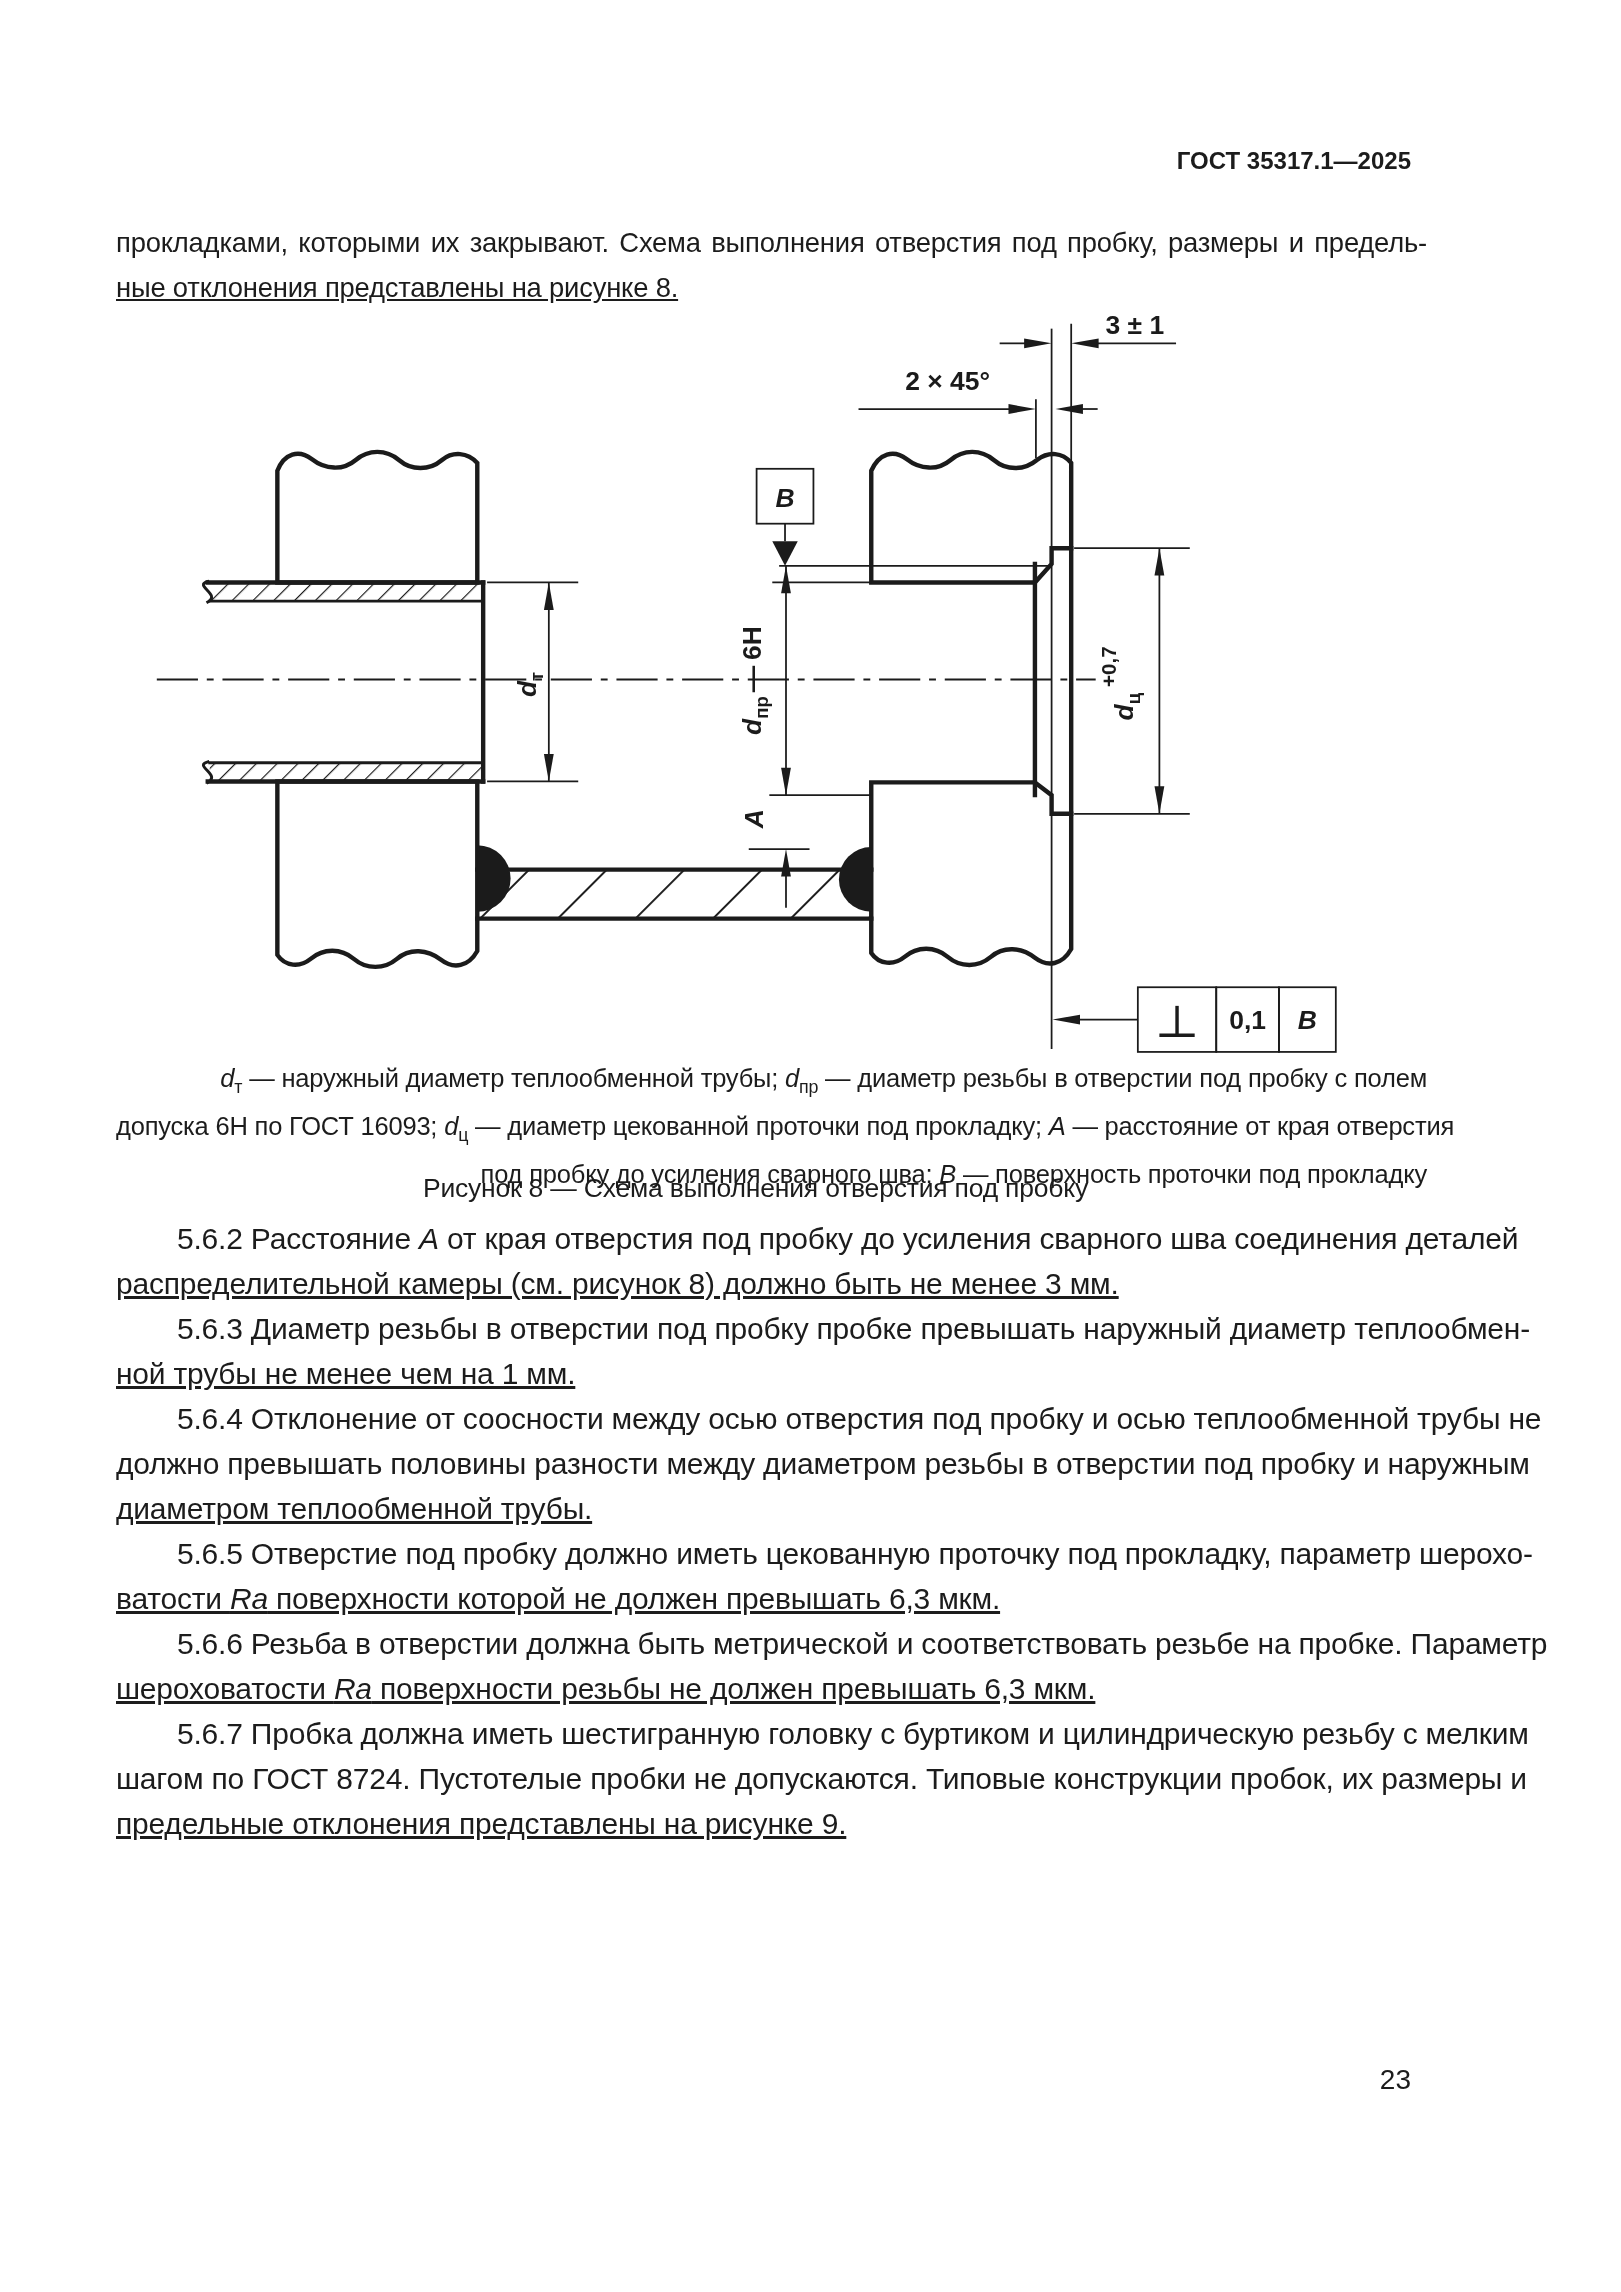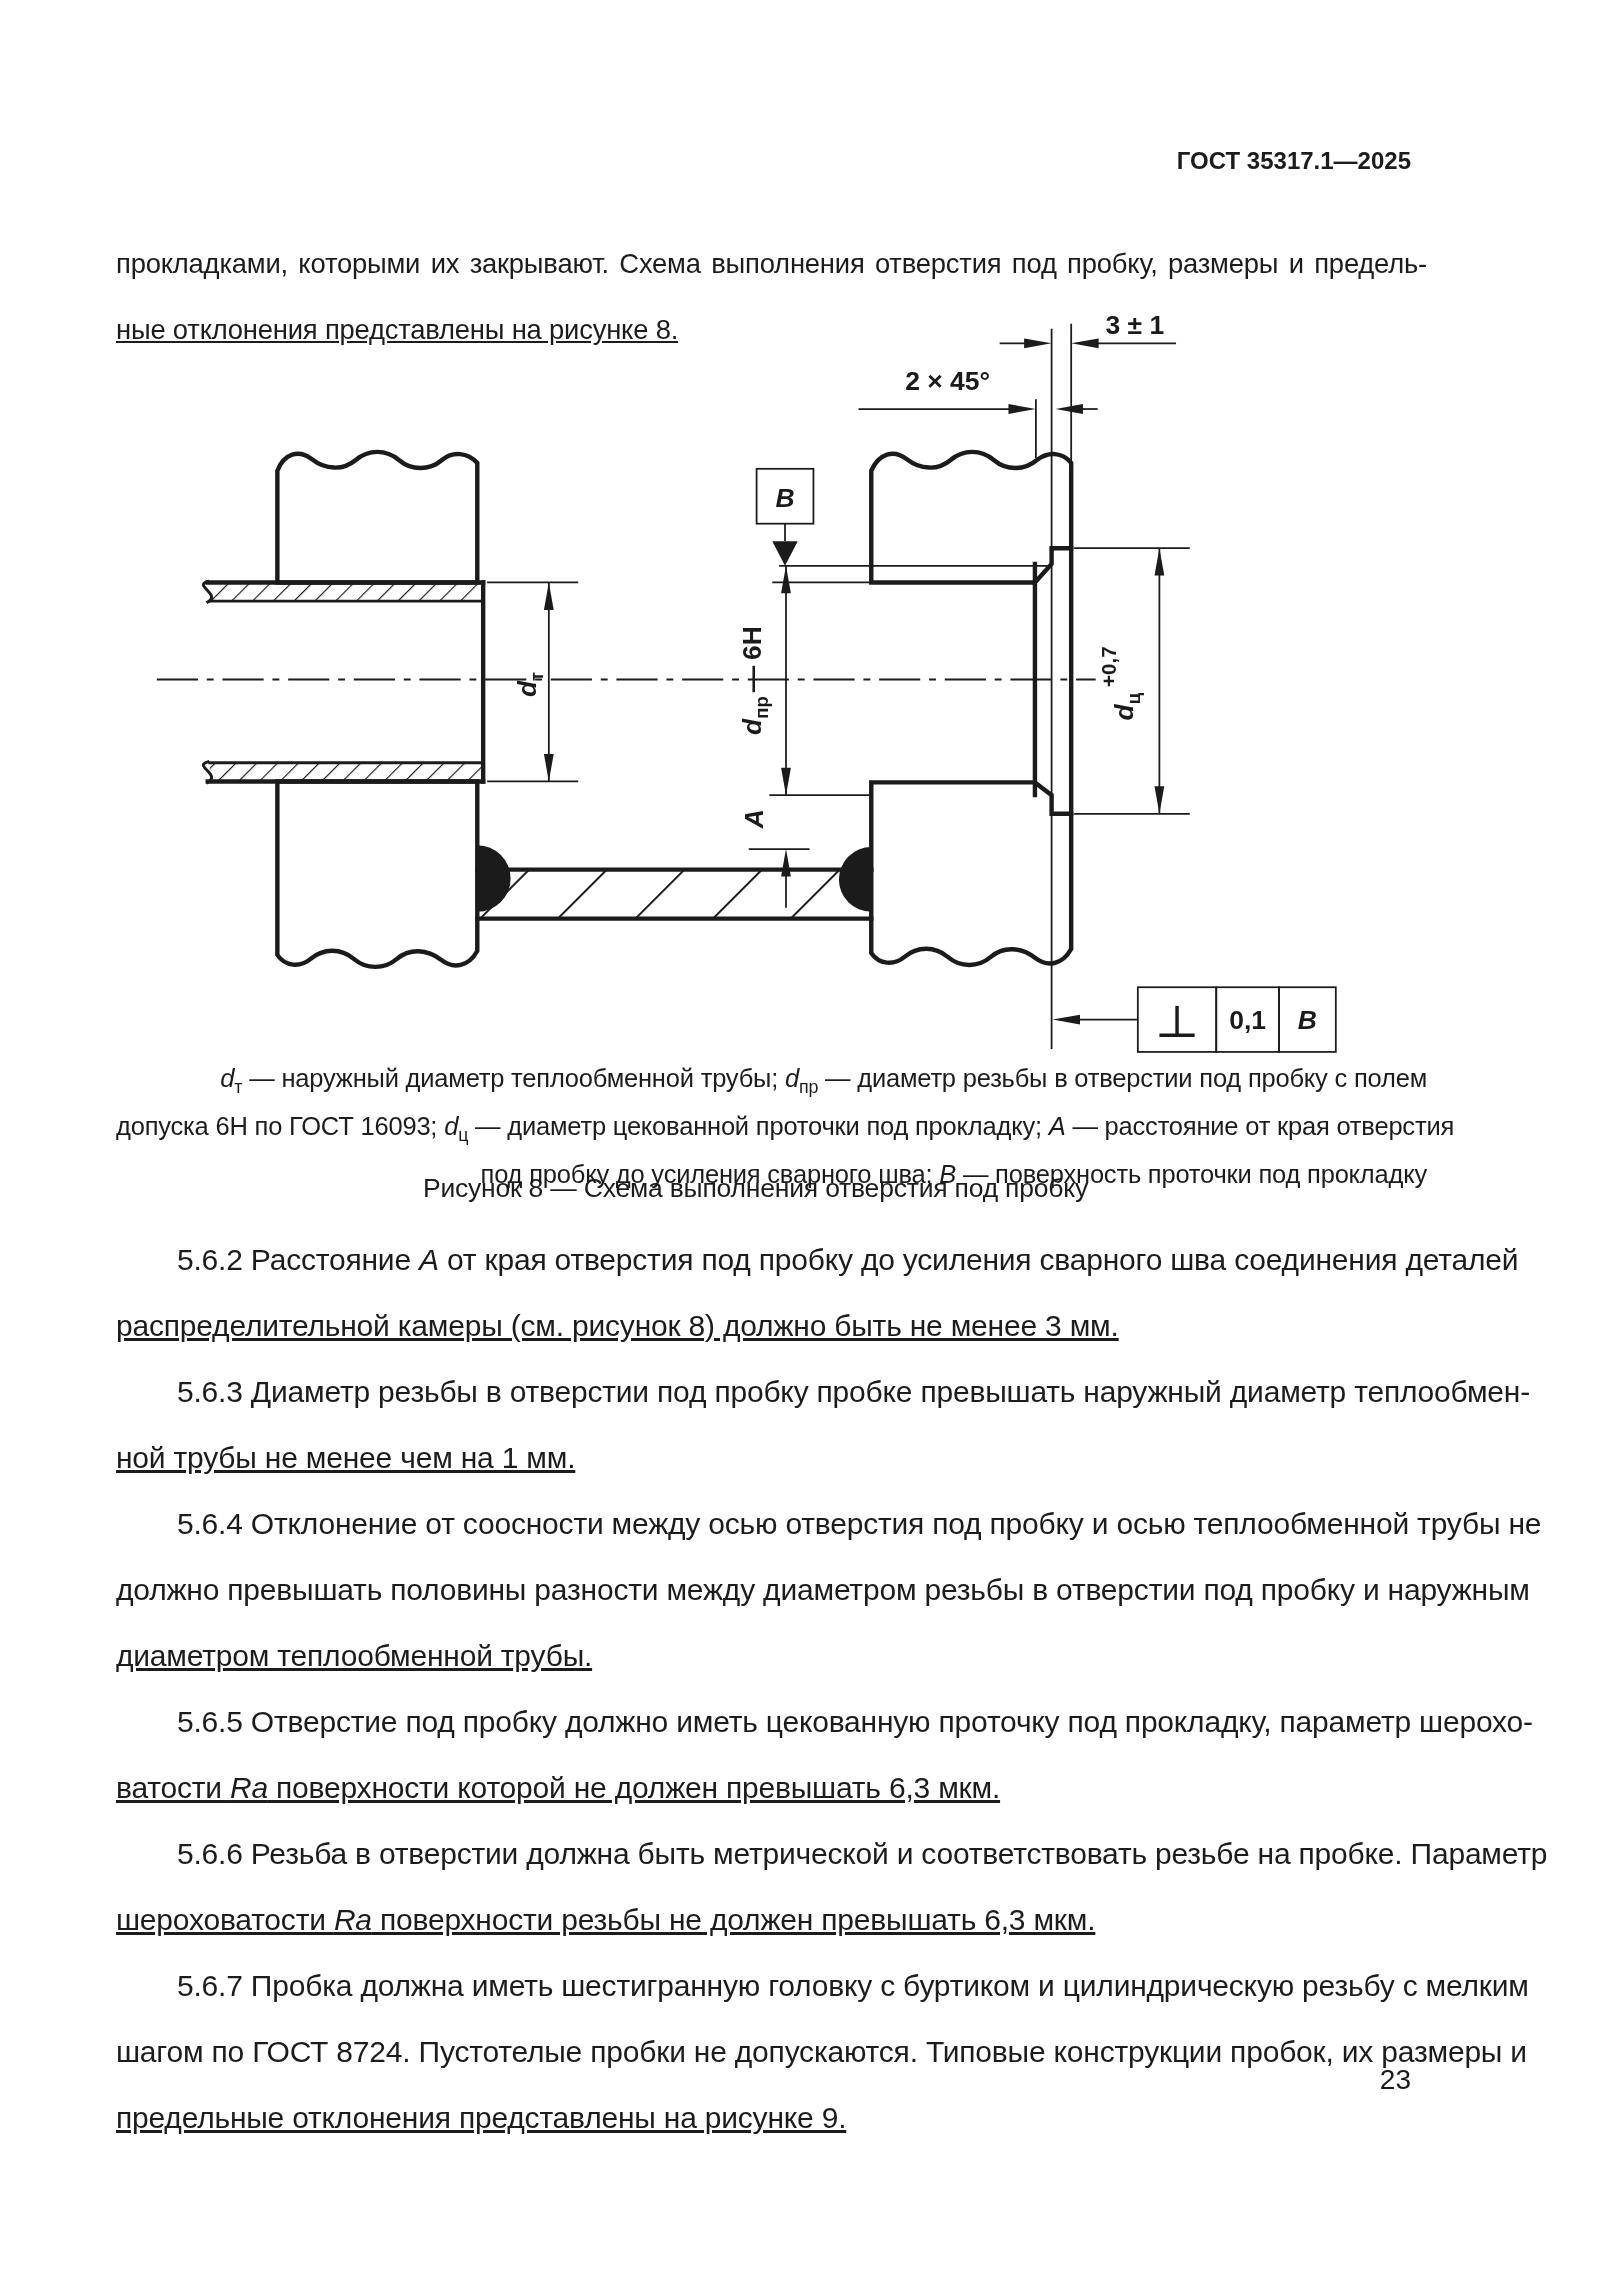--- a/index.html
+++ b/index.html
@@ -12,21 +12,21 @@
     overflow:hidden;
   }
   #fig-svg{position:absolute;left:0;top:0;width:1621px;height:2293px;}
   .abs{position:absolute;}
   #header{left:100px;top:147px;width:1311px;text-align:right;font-size:24px;font-weight:bold;letter-spacing:0;}
   #intro{left:116px;top:220px;width:1311px;font-size:27.4px;line-height:45px;letter-spacing:-0.2px;}
   #caption{left:116px;top:1059px;width:1311px;font-size:25.5px;line-height:39px;text-align:right;letter-spacing:-0.2px;}
   #figcaption{left:100px;top:1173px;width:1311px;text-align:center;font-size:26.5px;letter-spacing:-0.2px;}
   #bodytext{left:116px;top:1216px;width:1311px;font-size:30px;line-height:45px;letter-spacing:-0.2px;}
   #pagenum{left:100px;top:2064px;width:1311px;text-align:right;font-size:28px;}
-  .tline{text-align:justify;text-align-last:justify;white-space:nowrap;margin-top:21px;}
+  .tline{text-align:justify;text-align-last:justify;white-space:nowrap;}
   .tline.end{text-align-last:left;text-decoration:underline;}
   .tline.ind{text-indent:61px;}
   .cline{white-space:nowrap;}
   sub{font-size:70%;}
   i{font-style:italic;}
   
   .thick{stroke:#1b1b1b;stroke-width:4.5;fill:none;stroke-linecap:square;}
   .med{stroke:#1b1b1b;stroke-width:3;fill:none;stroke-linecap:square;}
   .thin{stroke:#1b1b1b;stroke-width:1.8;fill:none;stroke-linecap:butt;}
   .fillb{fill:#1b1b1b;stroke:none;}

